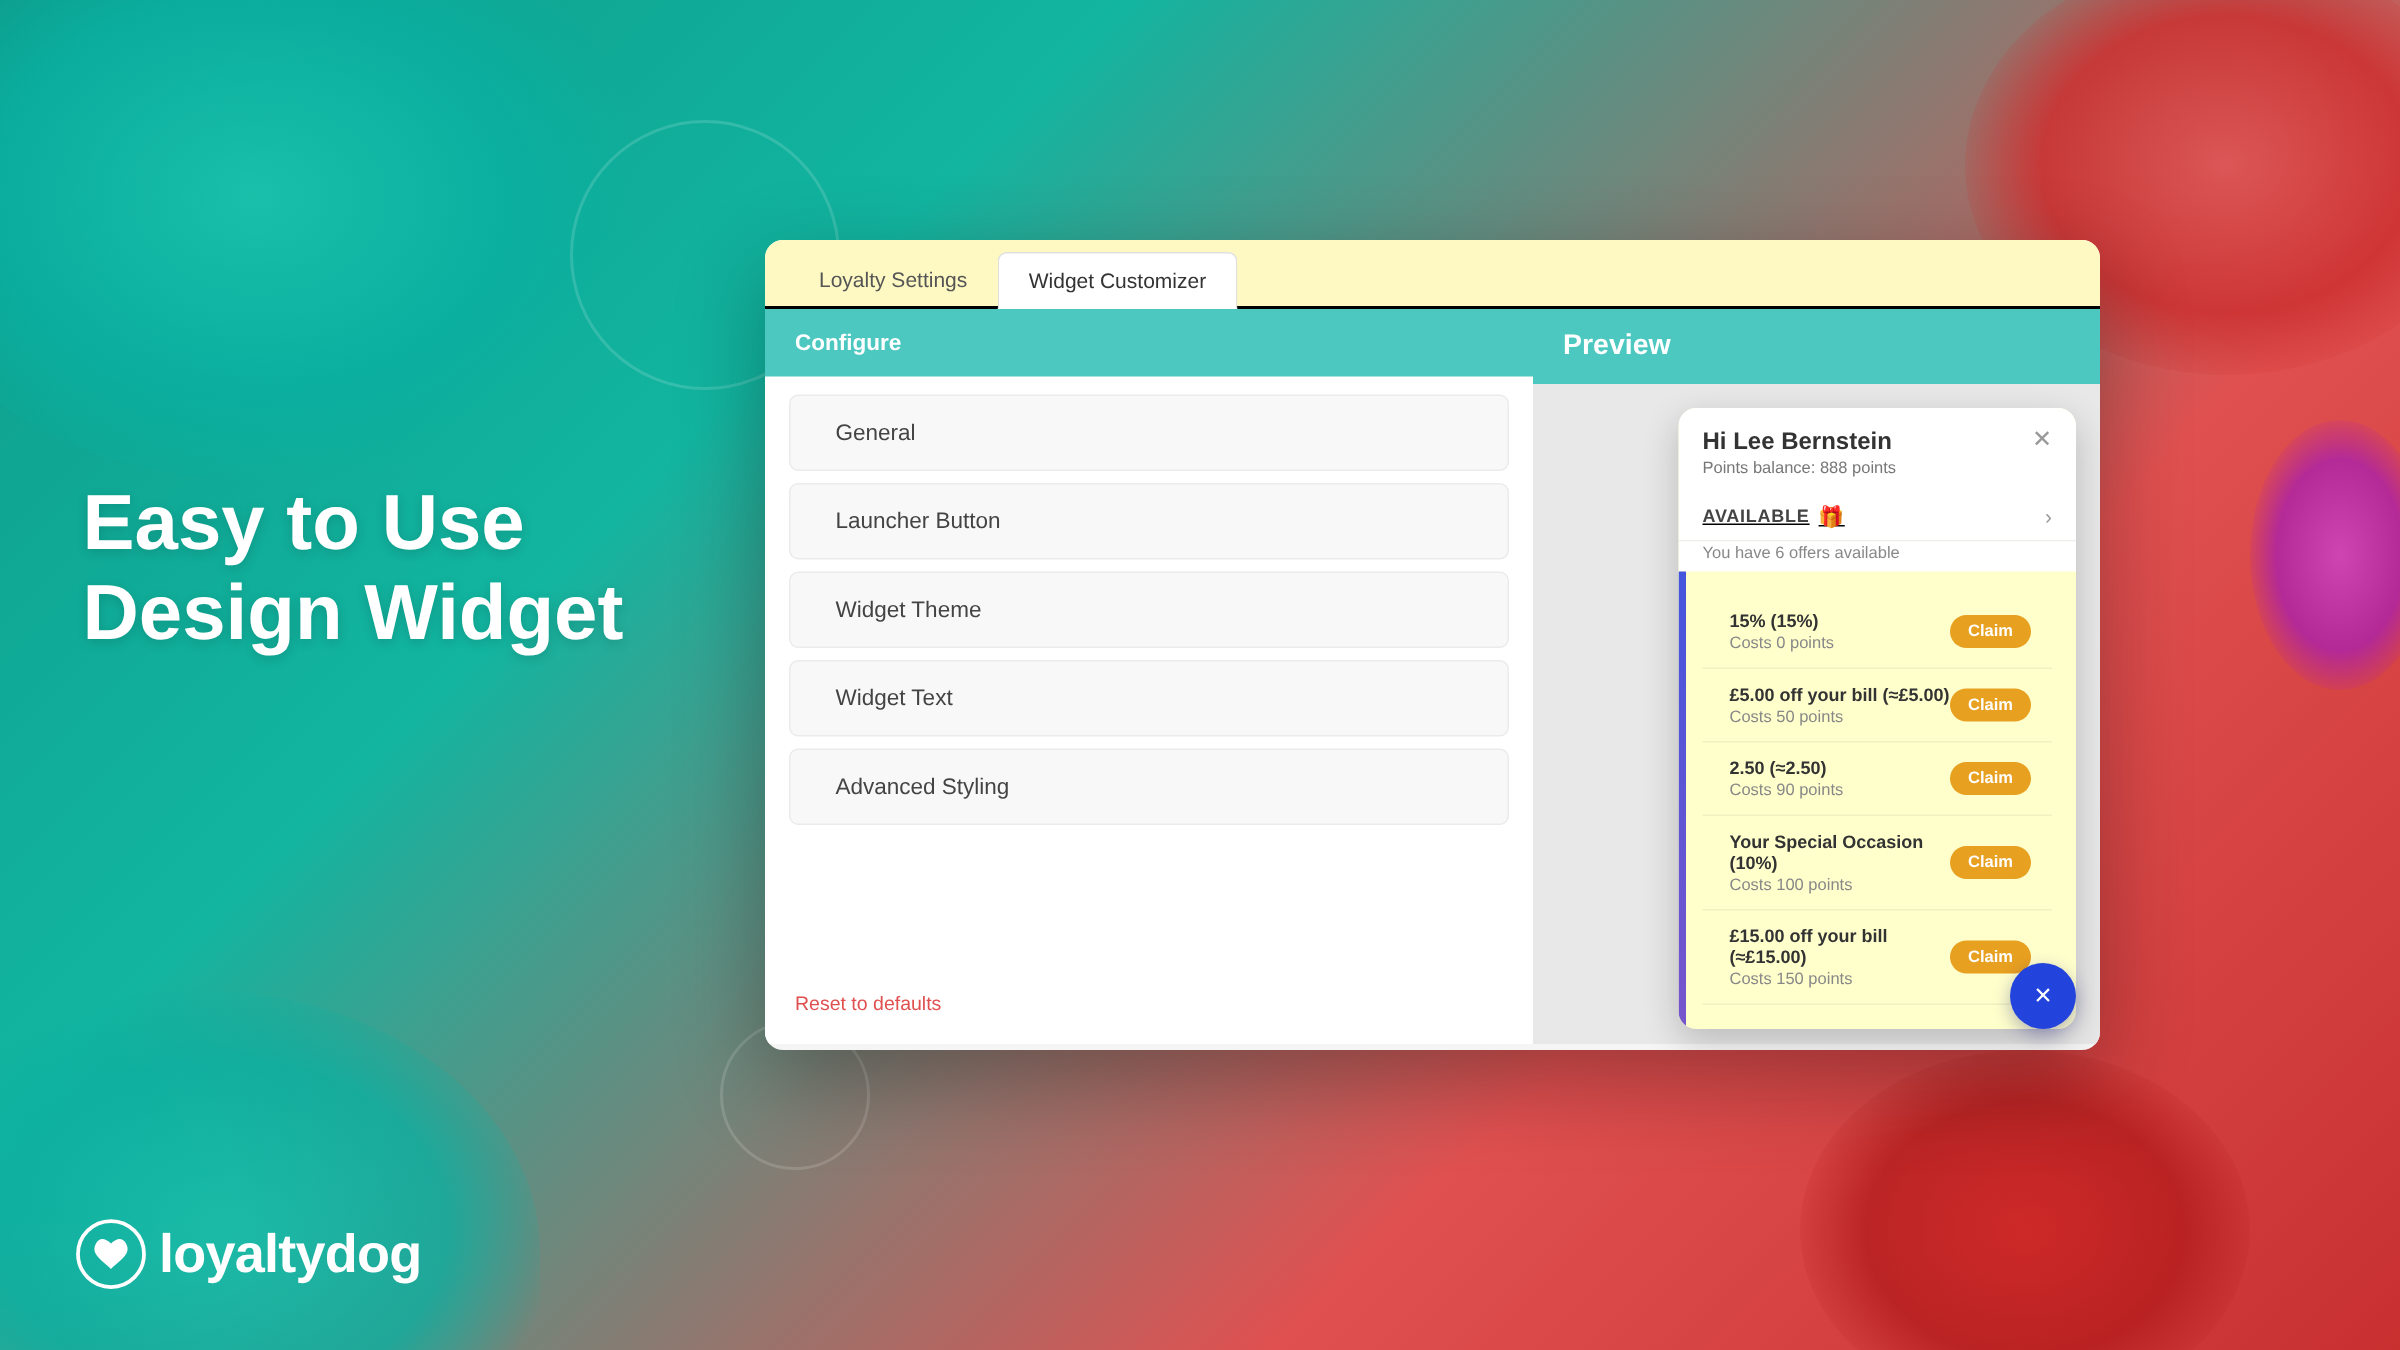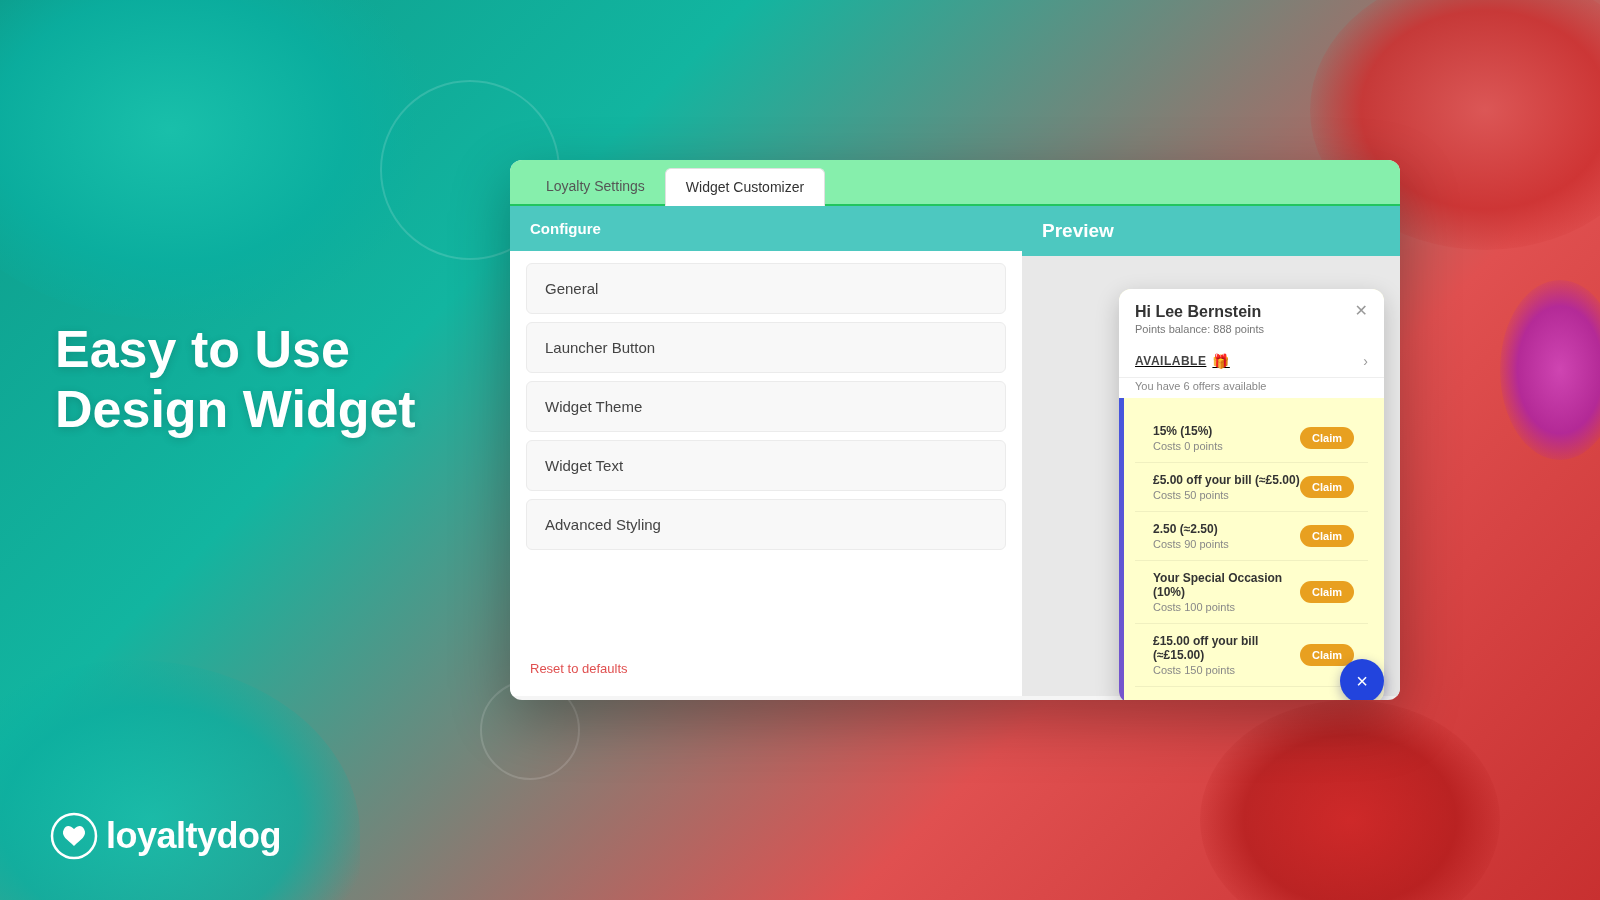--- a/index.html
+++ b/index.html
@@ -115,22 +115,22 @@
       background: #f5f5f5;
       border-radius: 12px;
       box-shadow: 0 20px 60px rgba(0,0,0,0.3);
       z-index: 10;
       overflow: hidden;
     }
 
     
     .tabs {
       display: flex;
-      background: #86efac;
-      border-bottom: 2px solid #22c55e;
+      background: #fef9c3;
+      border-bottom: 2px solid #000000;
       padding: 0 16px;
       padding-top: 8px;
     }
     .tab {
       padding: 10px 20px;
       font-size: 14px;
       cursor: pointer;
       border-radius: 6px 6px 0 0;
       color: #555;
       background: transparent;
@@ -168,21 +168,21 @@
       flex: 1;
       padding: 12px 16px;
       display: flex;
       flex-direction: column;
       gap: 8px;
     }
     .config-item {
       background: #f8f8f8;
       border: 1px solid #ebebeb;
       border-radius: 6px;
-      padding: 16px 18px;
+      padding: 16px 30px;
       font-size: 15px;
       color: #444;
       cursor: pointer;
     }
     .reset-link {
       padding: 12px 20px 20px;
       color: #e05050;
       font-size: 13px;
       cursor: pointer;
       text-decoration: none;
@@ -202,21 +202,20 @@
       font-size: 19px;
       font-weight: 600;
     }
     .preview-content {
       flex: 1;
       position: relative;
       display: flex;
       align-items: flex-start;
       justify-content: flex-end;
       padding: 16px;
-      margin-top: 17px;
     }
 
     
     .widget-card {
       width: 265px;
       background: #ffffcc;
       border-radius: 12px;
       box-shadow: 0 8px 24px rgba(0,0,0,0.2);
       overflow: hidden;
       position: relative;

